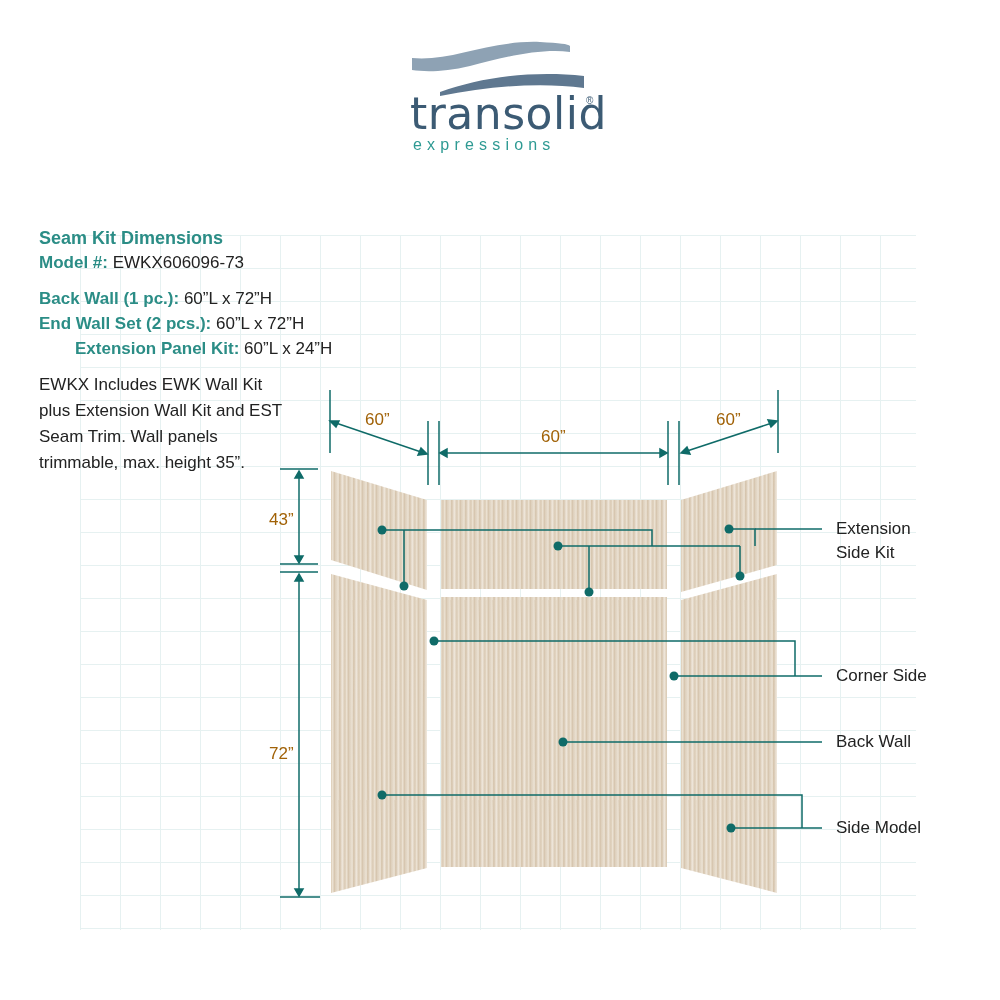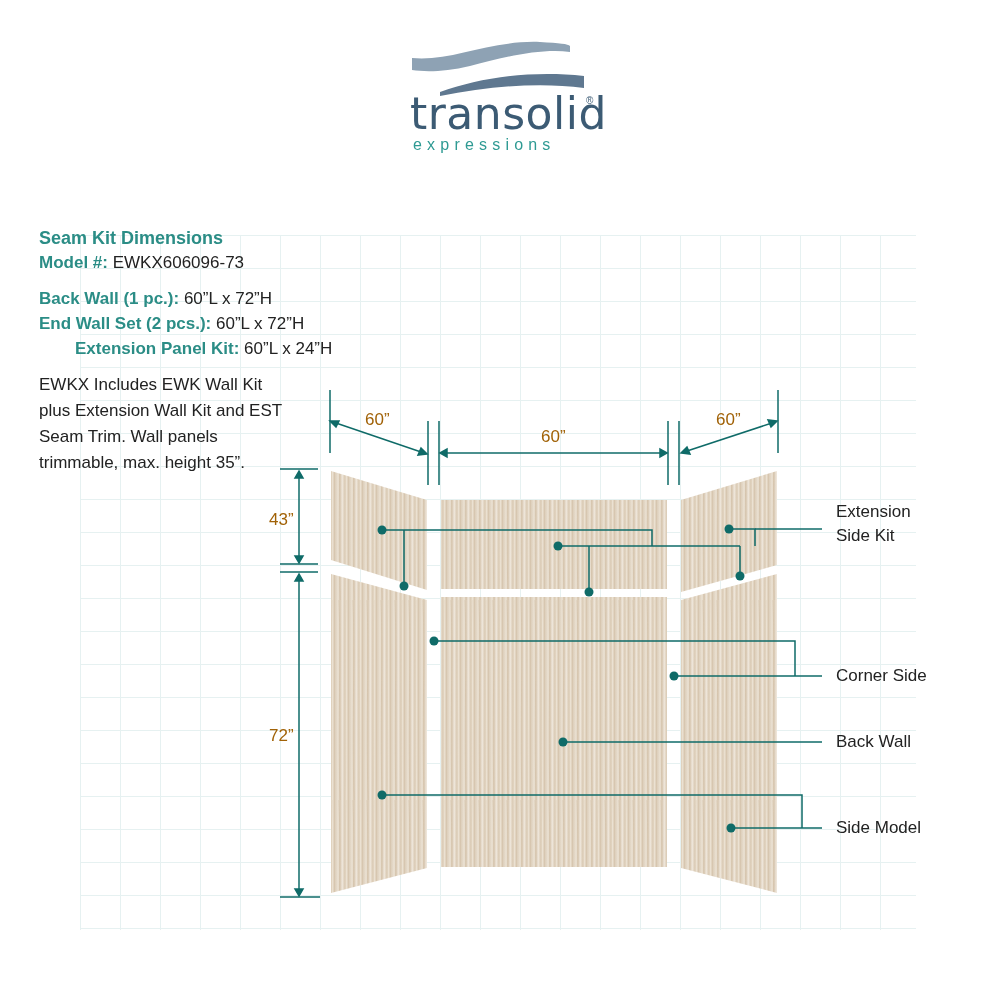--- a/index.html
+++ b/index.html
@@ -150,21 +150,21 @@
     <circle cx="563" cy="742" r="4.5"></circle>
     <circle cx="382" cy="795" r="4.5"></circle>
     <circle cx="731" cy="828" r="4.5"></circle>
   </g>
 </svg>
 
 <div class="abs dim" style="left:365px; top:410px;">60”</div>
 <div class="abs dim" style="left:541px; top:427px;">60”</div>
 <div class="abs dim" style="left:716px; top:410px;">60”</div>
 <div class="abs dim" style="left:269px; top:510px;">43”</div>
-<div class="abs dim" style="left:269px; top:726px;text-align:center;">72”</div>
+<div class="abs dim" style="left:269px; top:744px;text-align:center;">72”</div>
 
-<div class="abs callout" style="left:836px; top:500px;">
+<div class="abs callout" style="left:836px; top:517px;">
   <div>Extension</div>
   <div>Side Kit</div>
 </div>
 <div class="abs callout" style="left:836px; top:664px;">Corner Side</div>
 <div class="abs callout" style="left:836px; top:730px;">Back Wall</div>
 <div class="abs callout" style="left:836px; top:816px;">Side Model</div>
 
 </body></html>

